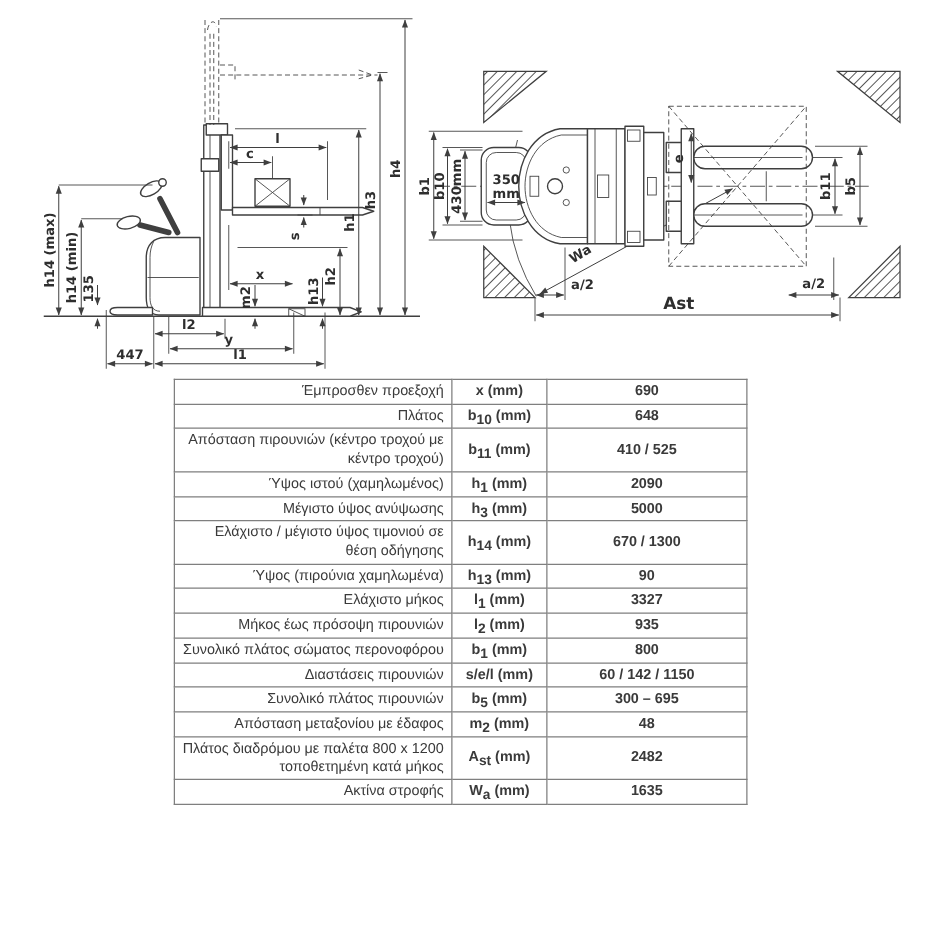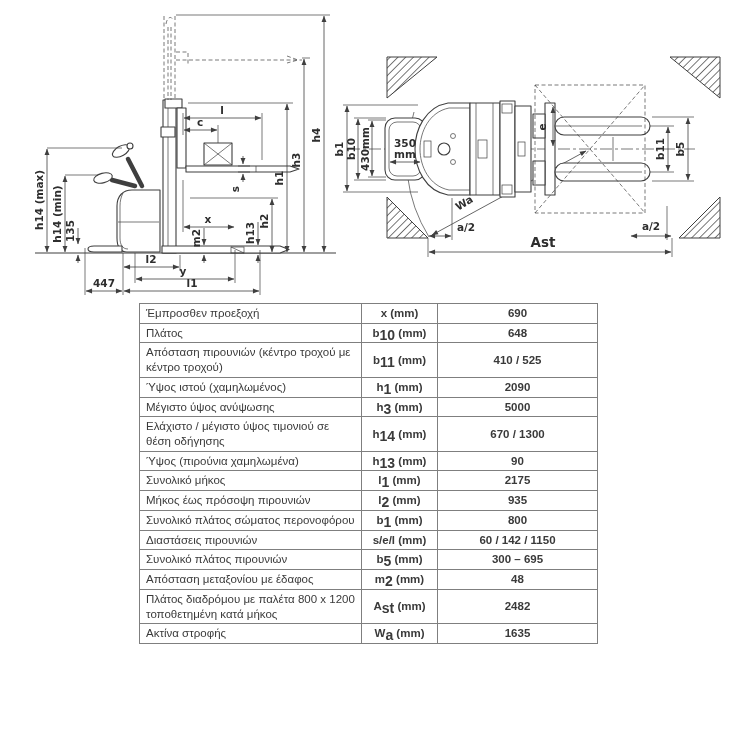--- a/index.html
+++ b/index.html
@@ -13,23 +13,23 @@
   svg .thin{stroke:#3f3f3f;stroke-width:0.7;fill:none;}
   svg .dim{stroke:#3f3f3f;stroke-width:0.8;fill:none;}
   svg .dash{stroke-dasharray:4 2.5;}
   svg .thick{stroke:#3f3f3f;stroke-width:4.5;fill:none;stroke-linecap:round;}
   svg .dl{font-family:"DejaVu Sans",sans-serif;font-size:10.5px;font-weight:700;fill:#2e2e2e;}
   svg .dl-big{font-family:"DejaVu Sans",sans-serif;font-size:13.5px;font-weight:700;fill:#2e2e2e;}
   table.spec{position:absolute;left:139px;top:303px;width:458px;border-collapse:collapse;
              table-layout:fixed;background:#fff;}
   table.spec td{border:1px solid #7f7f7f;font-size:11.5px;color:#3a3a3a;
                 padding:2px 6px;line-height:1.28;vertical-align:middle;}
-  td.c-desc{text-align:left;}
+  td.c-desc{text-align:right;}
   td.c-sym,td.c-val{text-align:center;font-weight:bold;}
-  table.spec sub{font-size:14px;line-height:0;}
+  table.spec sub{font-size:11px;line-height:0;}
 </style>
 </head>
 <body>
 
 <div class="page">
 
   <svg class="dwg dwg-left" width="340" height="300" viewBox="0 0 340 300">
     <defs>
       <marker id="arrL" viewBox="0 0 10 10" refX="9.5" refY="5" markerWidth="10" markerHeight="8" orient="auto-start-reverse">
           <path d="M0,1.2 L10,5 L0,8.8 Z" fill="#3f3f3f"></path>
@@ -316,23 +316,23 @@
       <td class="c-val">670 / 1300</td>
     </tr>
 
     <tr>
       <td class="c-desc">Ύψος (πιρούνια χαμηλωμένα)</td>
       <td class="c-sym"><span>h</span><sub>13</sub><span> (mm)</span></td>
       <td class="c-val">90</td>
     </tr>
 
     <tr>
-      <td class="c-desc">Συνολικό μήκος</td>
+      <td class="c-desc">Ελάχιστο μήκος</td>
       <td class="c-sym"><span>l</span><sub>1</sub><span> (mm)</span></td>
-      <td class="c-val">2175</td>
+      <td class="c-val">3327</td>
     </tr>
 
     <tr>
       <td class="c-desc">Μήκος έως πρόσοψη πιρουνιών</td>
       <td class="c-sym"><span>l</span><sub>2</sub><span> (mm)</span></td>
       <td class="c-val">935</td>
     </tr>
 
     <tr>
       <td class="c-desc">Συνολικό πλάτος σώματος περονοφόρου</td>

